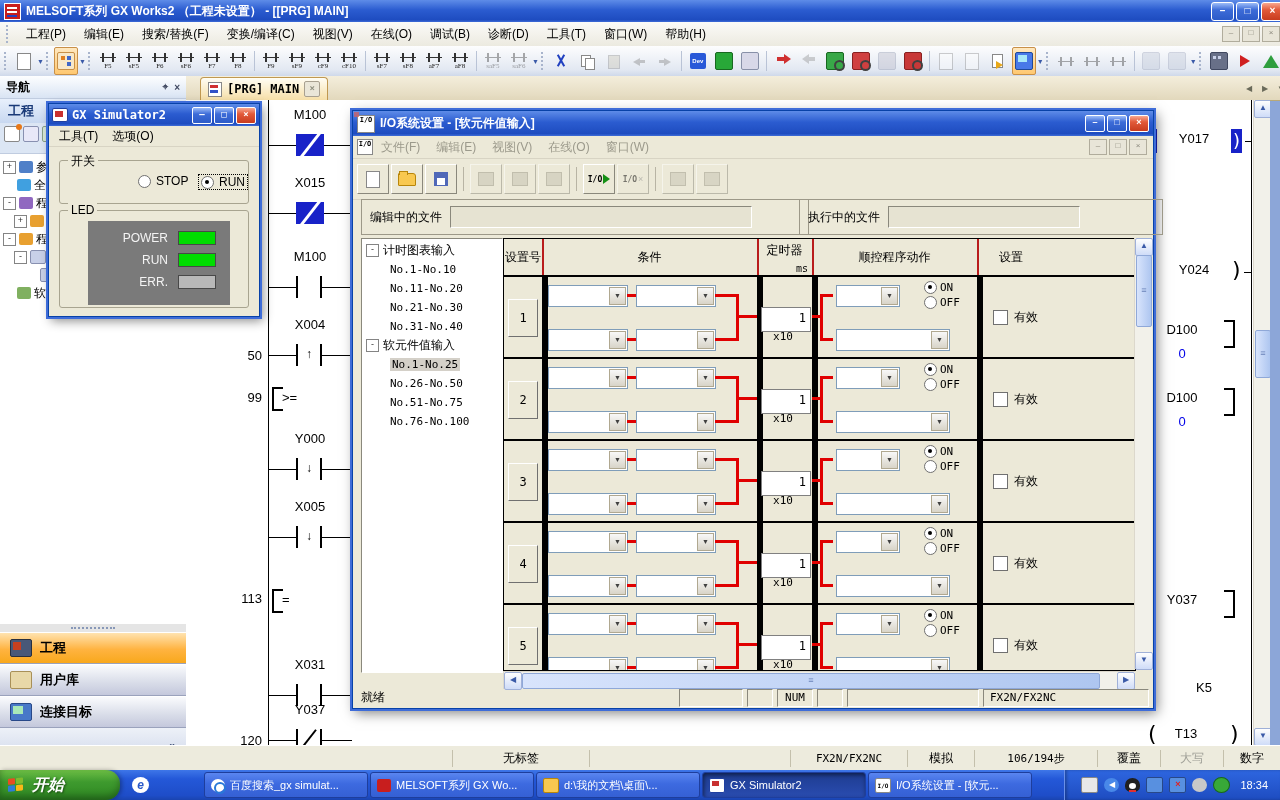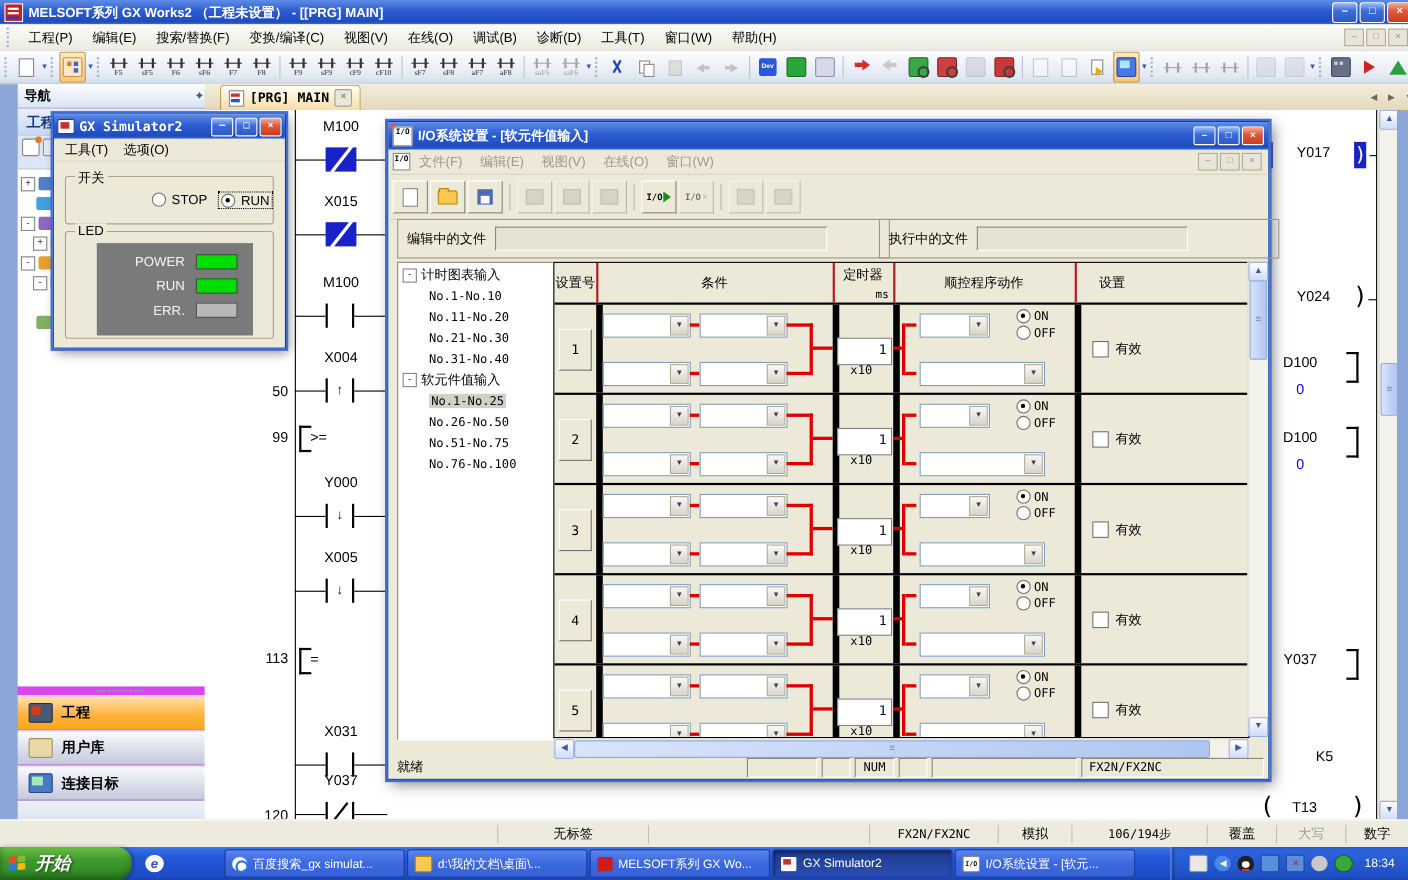--- a/index.html
+++ b/index.html
@@ -25,21 +25,21 @@
 .lsym::before{left:2px}.lsym::after{right:2px}
 .lsym i{position:absolute;left:0;right:0;top:4px;height:1px;background:#333}
 .dim{opacity:.4}
 .chev{font-size:7px;color:#3A5AA8;width:10px;text-align:center}
 .chev::before{content:"▼"}
 .ic{width:16px;height:16px;border-radius:2px;position:relative;flex:none}
 .page-ic{width:12px;height:15px;background:#fff;border:1px solid #888}
 .tri-red{width:0;height:0;border-left:10px solid #D02020;border-top:6px solid transparent;border-bottom:6px solid transparent}
 .tri-warn{width:0;height:0;border-bottom:13px solid #2E9E3E;border-left:8px solid transparent;border-right:8px solid transparent}
 
-.nav{position:absolute;left:16px;top:76px;width:186px;height:669px;background:#d946ef;border-right:1px solid #8CA0C0}
+.nav{position:absolute;left:0;top:76px;width:186px;height:669px;background:#e5e5e5;border-right:1px solid #8CA0C0}
 .nav-h{height:22px;background:linear-gradient(#FDFEFF,#D9E4F4);border-bottom:1px solid #C0CCE0;display:flex;align-items:center;padding:0 6px;font-weight:bold}
 .nav-sec{height:24px;display:flex;align-items:center;padding:0 8px;color:#1A3A78;font-weight:bold;font-size:13px;background:linear-gradient(#E8F0FC,#C8D8F0)}
 .nav-tools{height:24px;display:flex;gap:3px;padding:3px 4px;background:#DCE6F4;border-bottom:1px solid #C0CCE0}
 .nav-tree{background:#fff;height:466px;padding-top:4px}
 .ntr{height:18px;display:flex;align-items:center;gap:3px;padding-left:3px}
 .pm{width:11px;height:11px;border:1px solid #848484;background:#fff;font-size:9px;line-height:9px;text-align:center;color:#333;flex:none}
 .pm.plus::before{content:"+"}.pm.minus::before{content:"-"}
 .pmspace{width:11px;flex:none}
 .nicon{width:14px;height:12px;border-radius:2px;flex:none}
 .nav-handle{height:8px;display:flex;justify-content:center;align-items:center}
@@ -1126,26 +1126,26 @@
   <span style="width:12px"></span>
   <span class="trico" style="width:17px;height:16px;background:#fff;border-radius:50%;color:#2858C8;font-weight:bold;font-style:italic;font-size:12px;text-align:center;line-height:16px">e</span>
   <span style="width:54px"></span>
   <div class="task">
     <span class="tico" style="background:#fff;border-radius:50%;position:relative">
         <i style="position:absolute;left:3px;top:3px;width:8px;height:8px;border:2px solid #2878D8;border-radius:50%"></i>
       </span>
     <span>百度搜索_gx simulat...</span>
   </div>
   <div class="task">
+    <span class="tico" style="background:#C81E1E"></span>
+    <span>MELSOFT系列 GX Wo...</span>
+  </div>
+  <div class="task">
     <span class="tico" style="background:#F8C850;border:1px solid #B8860B"></span>
     <span>d:\我的文档\桌面\...</span>
-  </div>
-  <div class="task">
-    <span class="tico" style="background:#C81E1E"></span>
-    <span>MELSOFT系列 GX Wo...</span>
   </div>
   <div class="task active">
     <span class="tico" style="background:#fff;border:1px solid #2040A0;position:relative">
         <i style="position:absolute;left:2px;top:2px;width:7px;height:5px;background:#C83030"></i>
       </span>
     <span>GX Simulator2</span>
   </div>
   <div class="task">
     <span class="tico" style="background:#fff;border:1px solid #888;color:#000;font-size:6px;font-weight:bold;text-align:center;line-height:13px;font-family:'DejaVu Sans Mono',monospace">I/O</span>
     <span>I/O系统设置 - [软元...</span>

